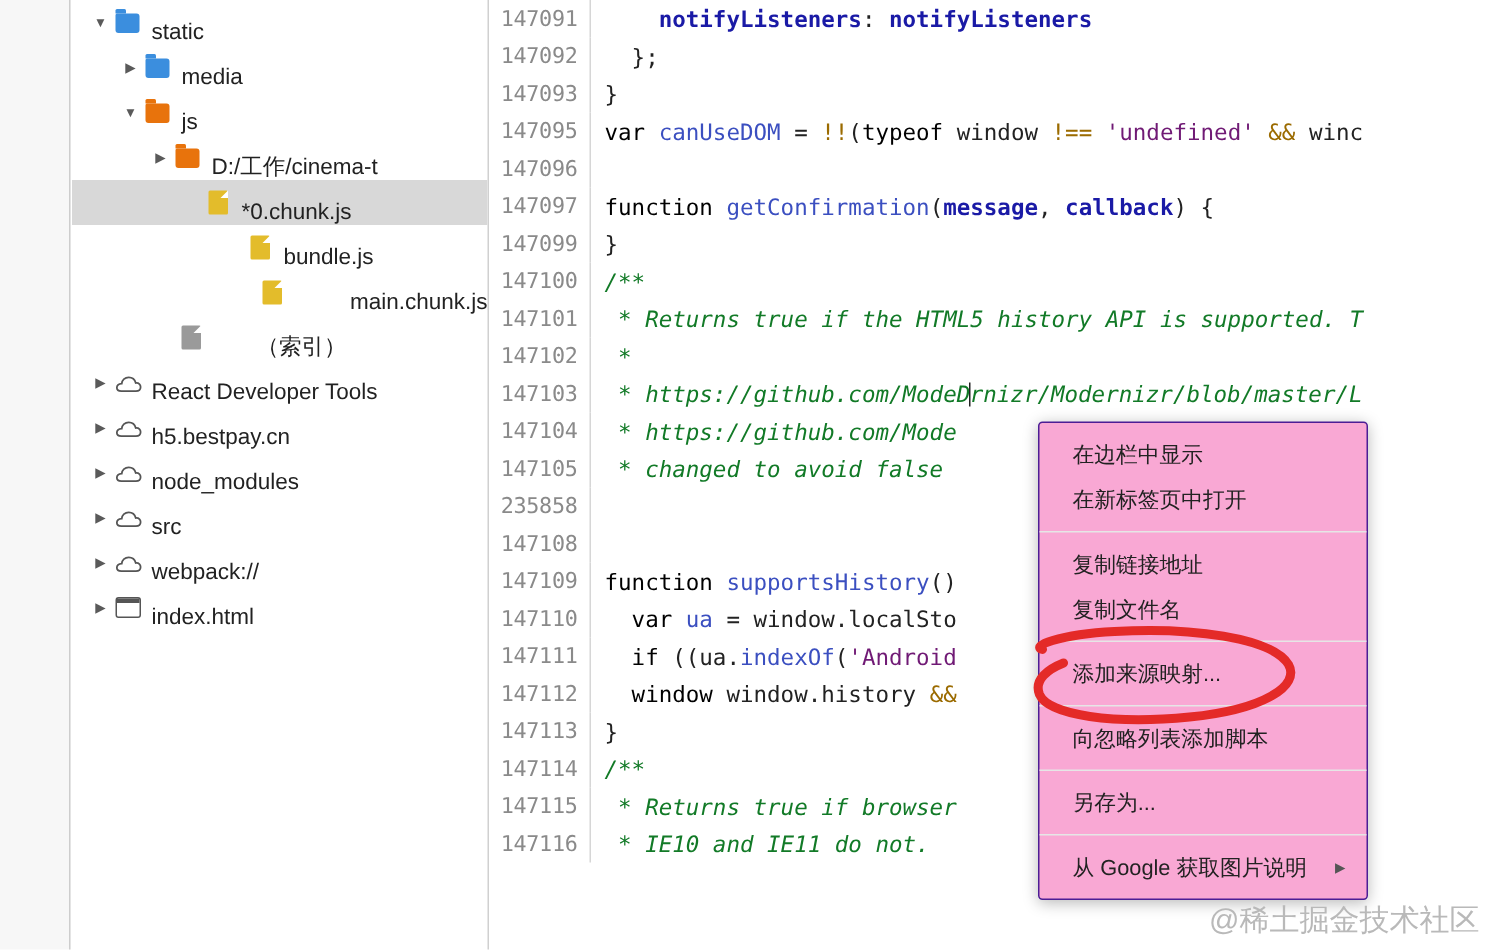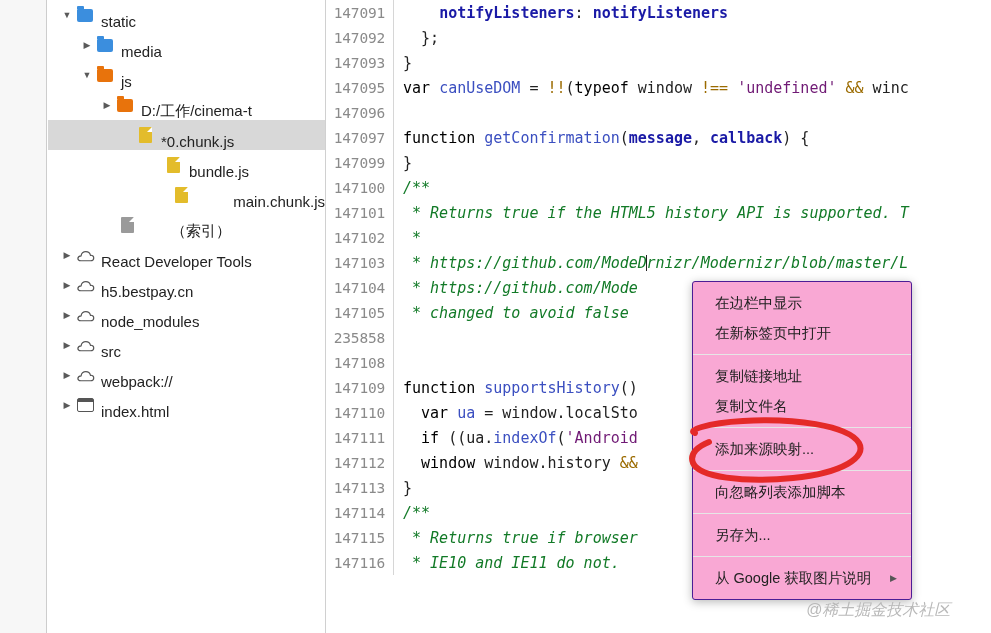--- a/index.html
+++ b/index.html
@@ -85,23 +85,22 @@
   .mi{height:30px;display:flex;align-items:center;padding:0 14px 0 22px;white-space:nowrap;}
   .mi .arrow{margin-left:auto;font-size:9px;color:#555;}
   .msep{height:1px;background:#e6e6e6;margin:6px 0;}
 
   
   #annot{position:absolute;left:683px;top:415px;width:185px;height:72px;pointer-events:none;}
 
   
   #wm{
     position:absolute;left:806px;top:600px;
-    font-size:16px;color:#b9b9b9;white-space:nowrap;
+    font-size:20px;color:#b9b9b9;white-space:nowrap;
     font-family:"Liberation Sans","DejaVu Sans",sans-serif;
-    font-style:italic;
   }
 </style>
 </head>
 <body>
 
 <div id="rail"></div>
 
 <div id="tree">
     <div class="row" style="padding-left: 12px;">
       <span class="tw">▼</span>

